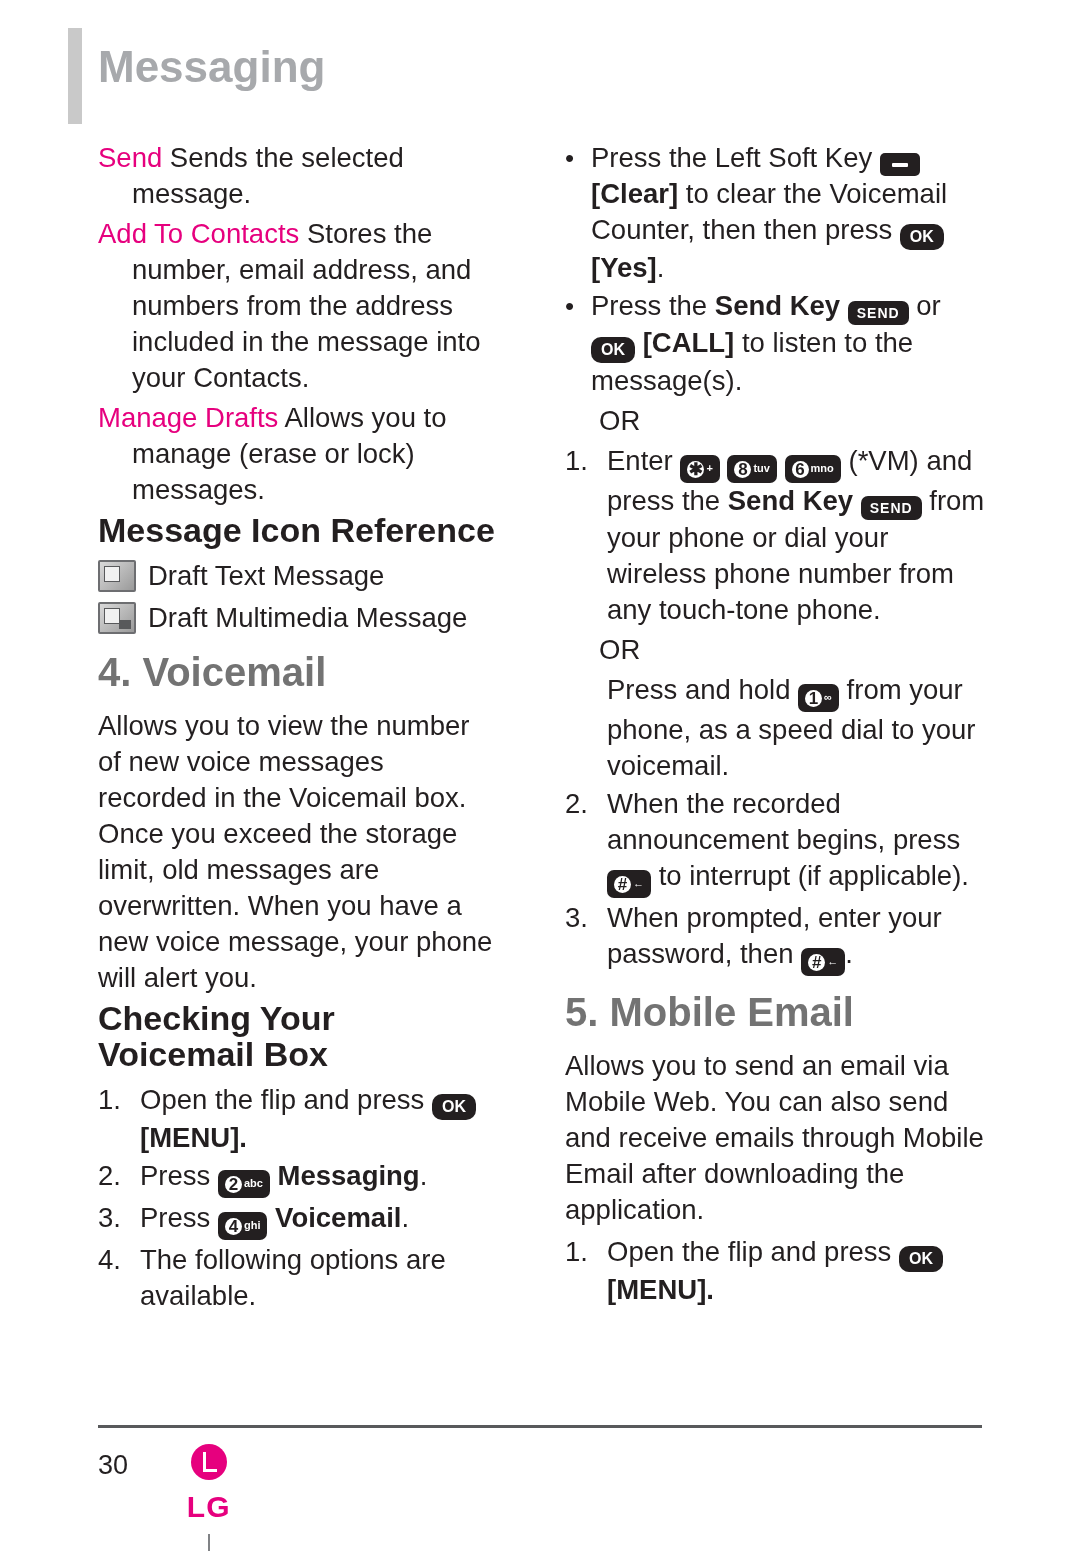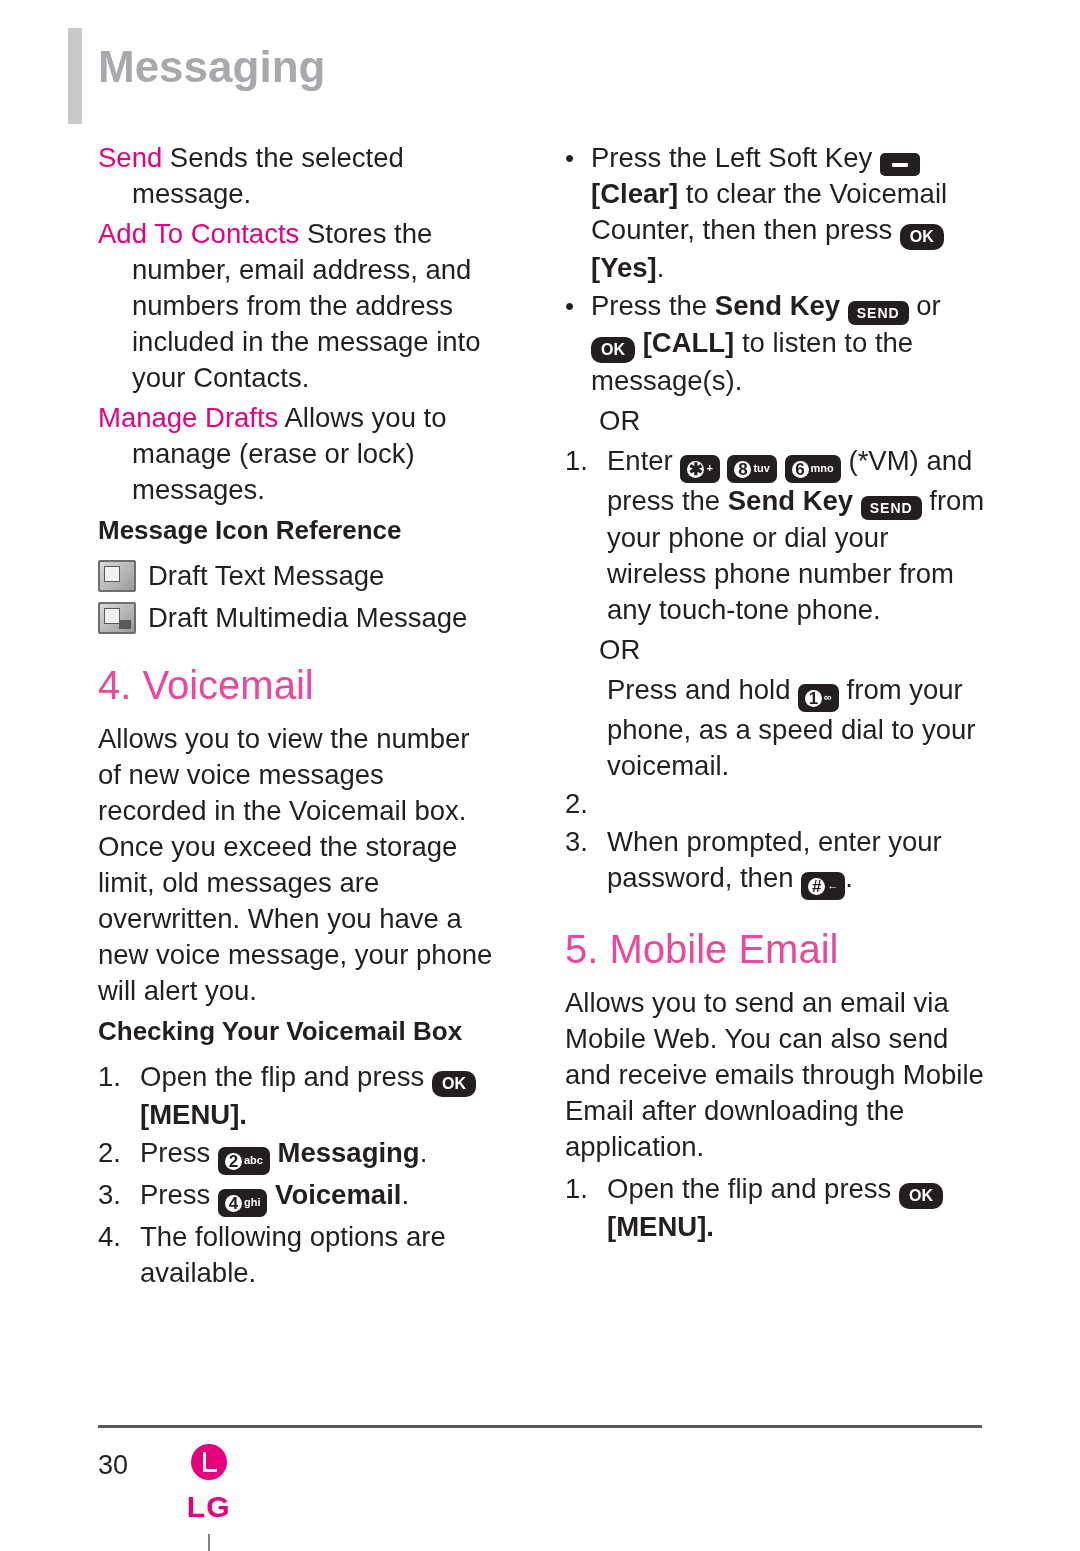--- a/index.html
+++ b/index.html
@@ -56,28 +56,28 @@
   .para {
     margin-bottom: 4px;
     text-indent: 0;
   }
   .hang {
     padding-left: 34px;
     text-indent: -34px;
   }
   .sub-head {
     font-weight: bold;
-    font-size: 26px;
+    font-size: 34px;
     margin-bottom: 10px;
   }
   .section-title {
-    color: #ec4899;
+    color: #737373;
     font-size: 40px;
-    font-weight: normal;
-    margin-top: 31px;
+    font-weight: bold;
+    margin-top: 18px;
     margin-bottom: 18px;
   }
   .icon-line {
     display: flex;
     align-items: center;
     gap: 12px;
     margin-bottom: 6px;
   }
   .msg-icon {
     display: inline-block;
@@ -372,20 +372,26 @@
       <span class="n"></span>
       <span class="t">
         <span>Press and hold</span>
         <span class="key"><span class="num">1</span><span class="sub">∞</span></span>
         <span>from your phone, as a speed dial to your voicemail.</span>
       </span>
     </div>
 
     <div class="num-item">
       <span class="n">2.</span>
+      <span class="t">
+        <span>When the recorded announcement begins, press</span>
+        <br>
+        <span class="key"><span class="num">#</span><span class="sub">←</span></span>
+        <span>to interrupt (if applicable).</span>
+      </span>
     </div>
 
     <div class="num-item">
       <span class="n">3.</span>
       <span class="t">
         <span>When prompted, enter your password, then</span>
         <span class="key"><span class="num">#</span><span class="sub">←</span></span><span>.</span>
       </span>
     </div>
 

